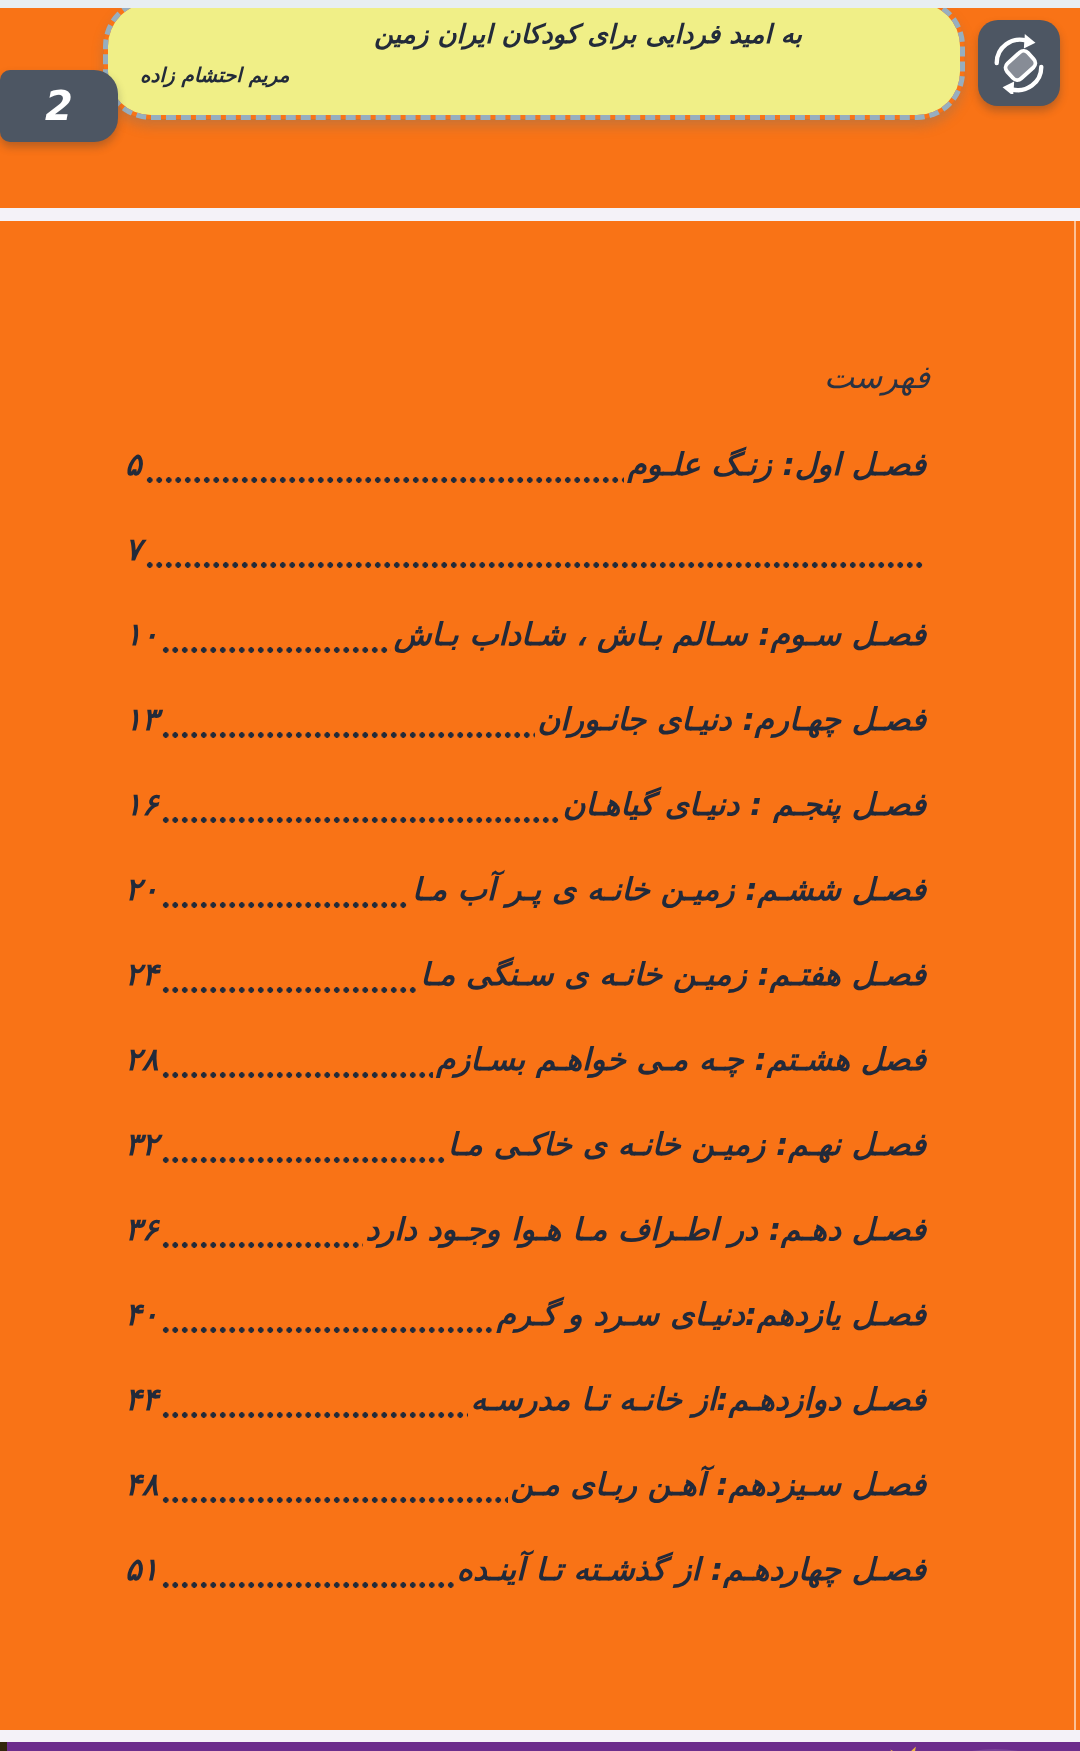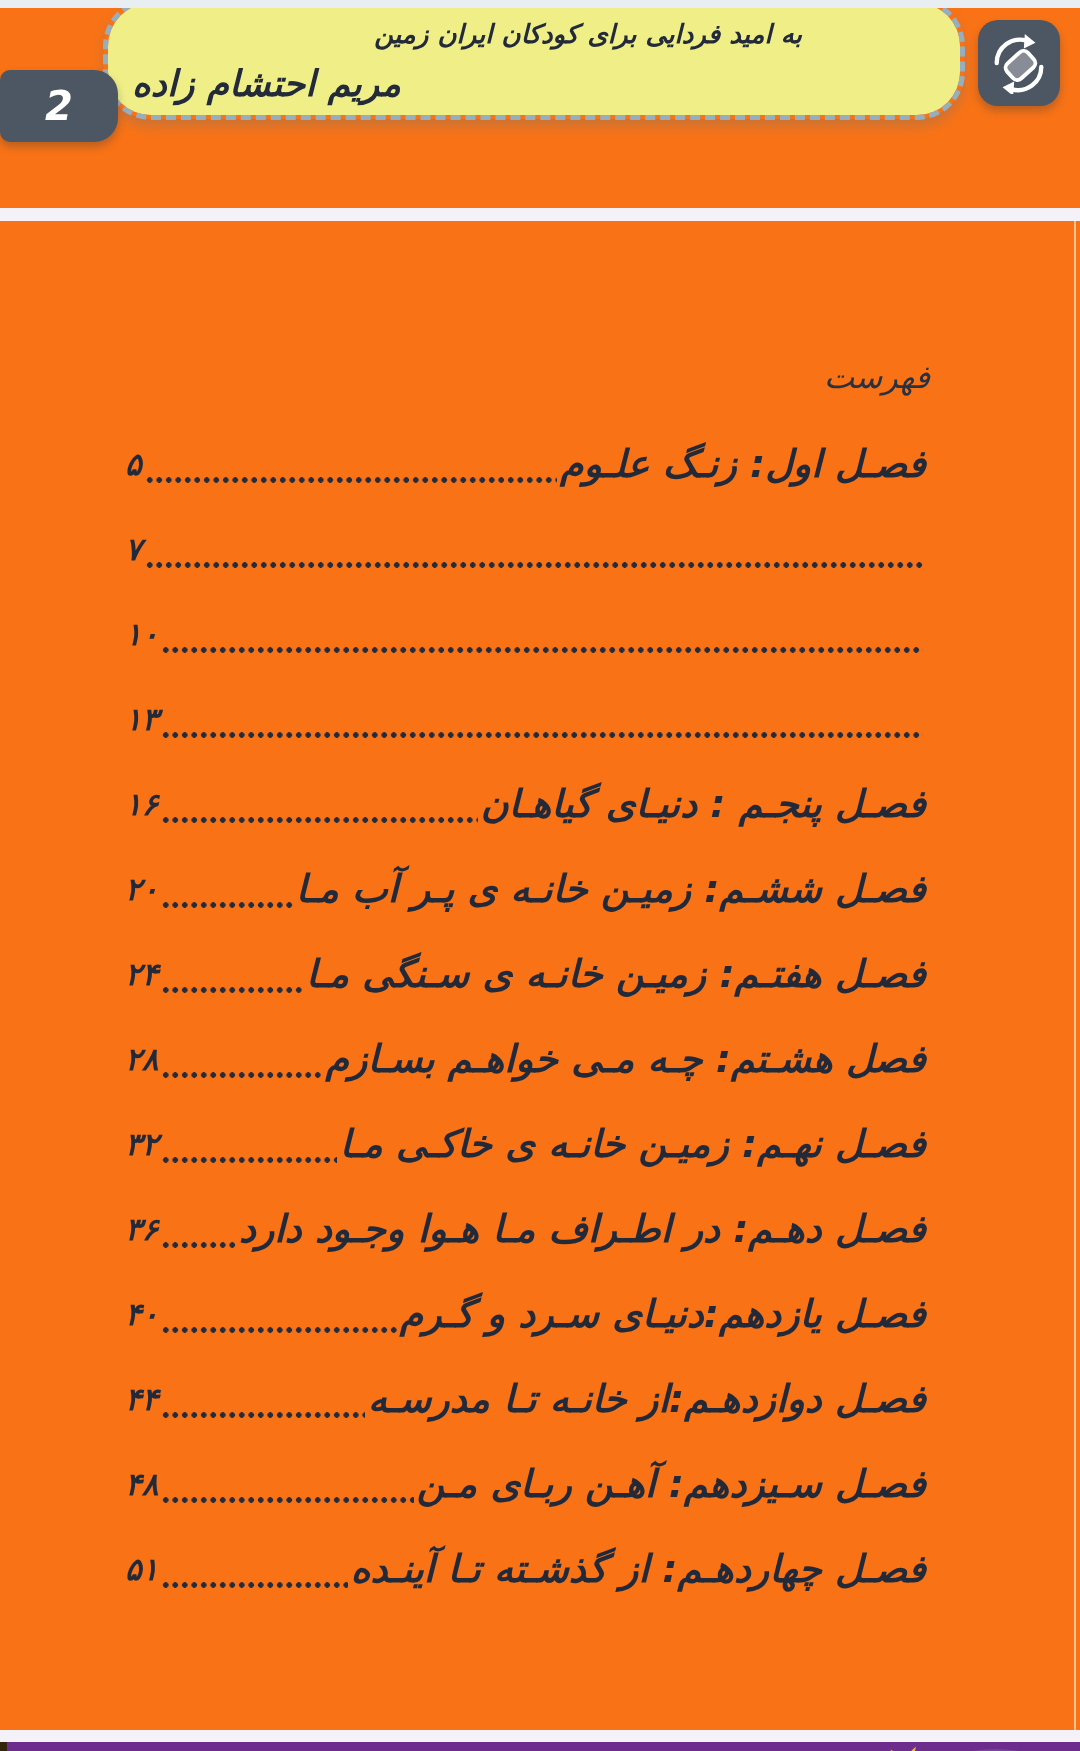--- a/index.html
+++ b/index.html
@@ -39,22 +39,22 @@
   .banner-line1 {
     position: absolute;
     right: 158px; top: 16px;
     font-size: 26px; font-weight: bold;
     color: #232b3a;
     direction: rtl;
     white-space: nowrap;
   }
   .banner-line2 {
     position: absolute;
-    left: 24px; top: 60px;
-    font-size: 36px; font-weight: bold;
+    left: 32px; top: 60px;
+    font-size: 20px; font-weight: bold;
     color: #232b3a;
     direction: rtl;
     white-space: nowrap;
   }
 
   
   .page-badge {
     position: absolute;
     left: 0; top: 62px;
     width: 118px; height: 72px;
@@ -107,21 +107,21 @@
     width: 801px;
   }
   .toc-row {
     direction: rtl;
     display: flex;
     align-items: center;
     height: 85px;
     color: #222a3a;
   }
   .toc-title {
-    font-size: 38px; font-weight: bold;
+    font-size: 31px; font-weight: bold;
     line-height: 44px;
     white-space: nowrap;
   }
   .toc-dots {
     flex: 1;
     height: 42px;
     margin: 0 3px;
     background-image: radial-gradient(circle, #242b3a 2.6px, transparent 2.9px);
     background-size: 9.5px 5.8px;
     background-repeat: repeat-x;
@@ -200,24 +200,26 @@
     <div class="toc-row">
       <span class="toc-title">فصـل اول: زنـگ علـوم</span>
       <span class="toc-dots"></span>
       <span class="toc-page">۵</span>
     </div>
     <div class="toc-row">
       <span class="toc-dots"></span>
       <span class="toc-page">۷</span>
     </div>
     <div class="toc-row">
+      <span class="toc-title">فصـل سـوم: سـالم بـاش ، شـاداب بـاش</span>
       <span class="toc-dots"></span>
       <span class="toc-page">۱۰</span>
     </div>
     <div class="toc-row">
+      <span class="toc-title">فصـل چهـارم: دنیـای جانـوران</span>
       <span class="toc-dots"></span>
       <span class="toc-page">۱۳</span>
     </div>
     <div class="toc-row">
       <span class="toc-title">فصـل پنجـم : دنیـای گیاهـان</span>
       <span class="toc-dots"></span>
       <span class="toc-page">۱۶</span>
     </div>
     <div class="toc-row">
       <span class="toc-title">فصـل ششـم: زمیـن خانـه ی پـر آب مـا</span>

